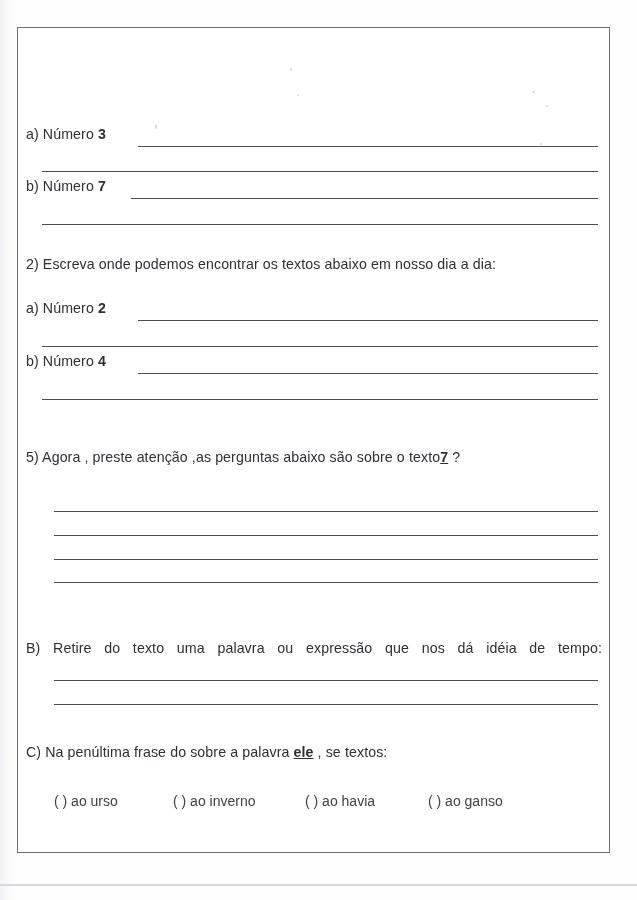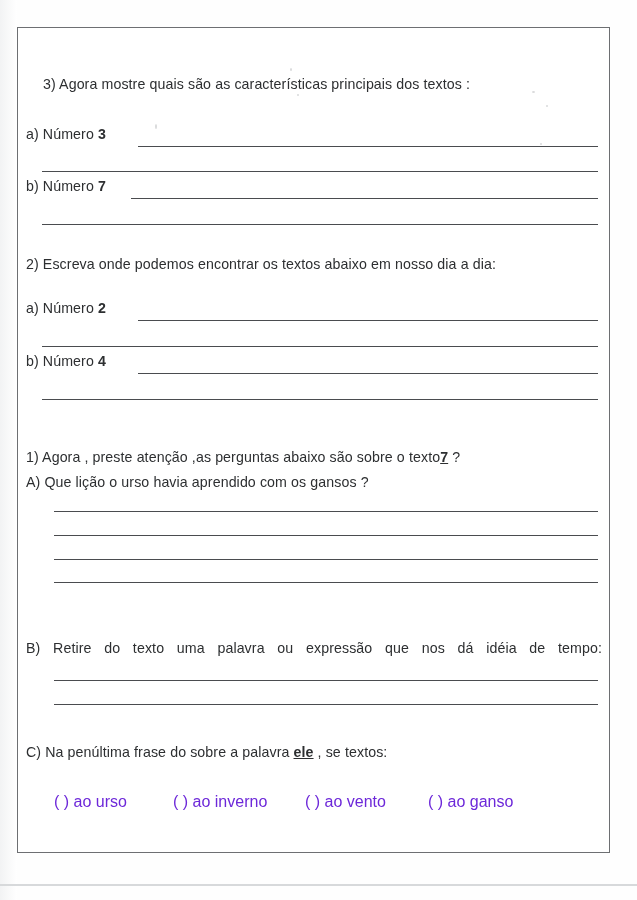--- a/index.html
+++ b/index.html
@@ -61,22 +61,22 @@
     height: 0;
     border-top: 1.4px solid #4a4c4f;
   }
   .inline-rule {
     position: absolute;
     height: 0;
     border-top: 1.3px solid #4a4c4f;
   }
   .options-row {
     position: absolute;
-    color: #6d28d9;
-    font-size: 16px;
+    color: #404040;
+    font-size: 14px;
     white-space: nowrap;
   }
   .opt {
     position: absolute;
     white-space: nowrap;
   }
   .scan-speck {
     position: absolute;
     background: #b9bbbd;
     border-radius: 50%;
@@ -101,21 +101,20 @@
 </head>
 <body>
 
 <div class="page-sheet">
 
   <div class="scan-shadow-left"></div>
 
   <div class="page-border">
     <div class="content">
 
-      <div class="qline" style="left:25px; top:48px;">3) Agora mostre quais são as características principais dos textos :</div>
 
       <div class="qline" style="left:8px; top:98px;">
         <span>a) Número</span>
         <span class="num-bold">3</span>
       </div>
       <div class="inline-rule" style="left:120px; top:118px; width:460px;"></div>
       <div class="rule" style="left:24px; top:143px; width:556px;"></div>
 
       <div class="qline" style="left:8px; top:150px;">
         <span>b) Número</span>
@@ -134,27 +133,23 @@
       <div class="rule" style="left:24px; top:318px; width:556px;"></div>
 
       <div class="qline" style="left:8px; top:325px;">
         <span>b) Número</span>
         <span class="num-bold">4</span>
       </div>
       <div class="inline-rule" style="left:120px; top:345px; width:460px;"></div>
       <div class="rule" style="left:24px; top:371px; width:556px;"></div>
 
       <div class="qline" style="left:8px; top:421px;">
-        <span>1) Agora , preste atenção ,as perguntas abaixo são sobre o texto</span><span class="bold-underline">7</span>&nbsp;<span>?</span>
+        <span>5) Agora , preste atenção ,as perguntas abaixo são sobre o texto</span><span class="bold-underline">7</span>&nbsp;<span>?</span>
       </div>
 
-      <div class="qline" style="left:8px; top:446px;">
-        <span>A)</span>
-        <span>Que lição o urso havia aprendido com os gansos  ?</span>
-      </div>
       <div class="rule" style="left:36px; top:483px; width:544px;"></div>
       <div class="rule" style="left:36px; top:507px; width:544px;"></div>
       <div class="rule" style="left:36px; top:531px; width:544px;"></div>
       <div class="rule" style="left:36px; top:554px; width:544px;"></div>
 
       <div class="qline justified" style="left:8px; top:612px; width:576px;"><span>B)</span> <span>Retire do texto uma palavra ou expressão que nos dá idéia de tempo:</span></div>
       <div class="rule" style="left:36px; top:652px; width:544px;"></div>
       <div class="rule" style="left:36px; top:676px; width:544px;"></div>
 
       <div class="qline" style="left:8px; top:716px;">
@@ -168,21 +163,21 @@
         <span class="opt" style="left:36px; top:0;">
           <span>(   )</span>
           <span>ao urso</span>
         </span>
         <span class="opt" style="left:155px; top:0;">
           <span>(   )</span>
           <span>ao inverno</span>
         </span>
         <span class="opt" style="left:287px; top:0;">
           <span>(   )</span>
-          <span>ao vento</span>
+          <span>ao havia</span>
         </span>
         <span class="opt" style="left:410px; top:0;">
           <span>(  )</span>
           <span>ao ganso</span>
         </span>
       </div>
 
       <div class="scan-speck" style="left:272px; top:40px; width:2px; height:3px;"></div>
       <div class="scan-speck" style="left:279px; top:66px; width:2px; height:2px;"></div>
       <div class="scan-speck" style="left:514px; top:63px; width:3px; height:2px;"></div>

